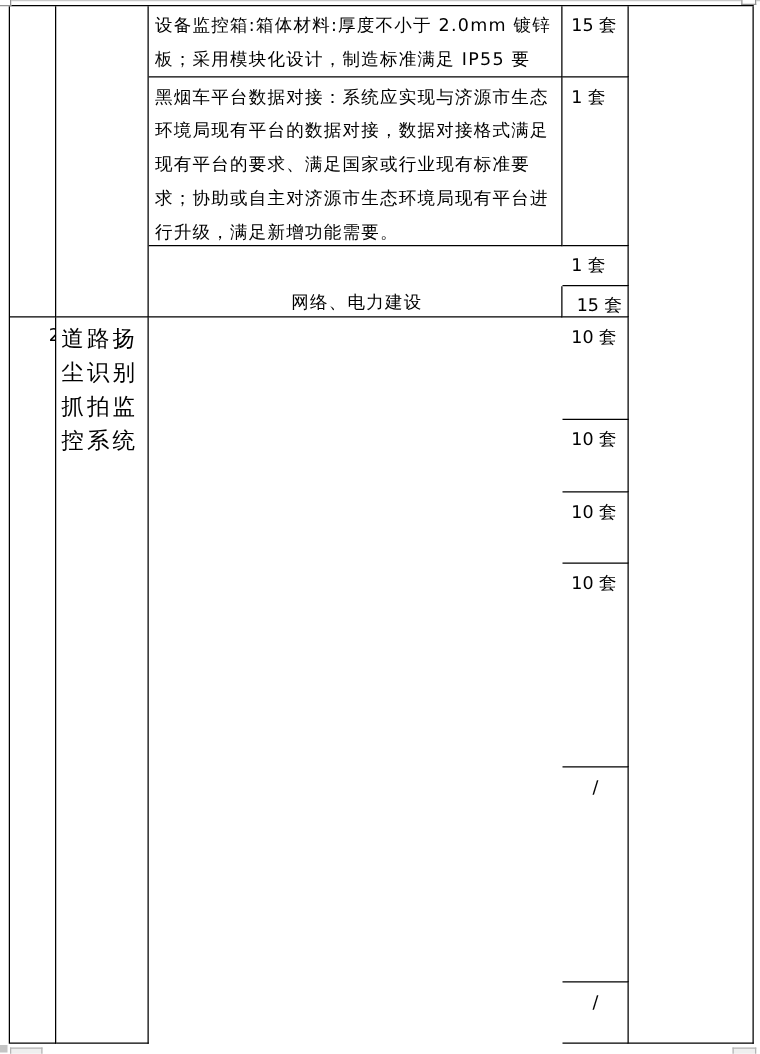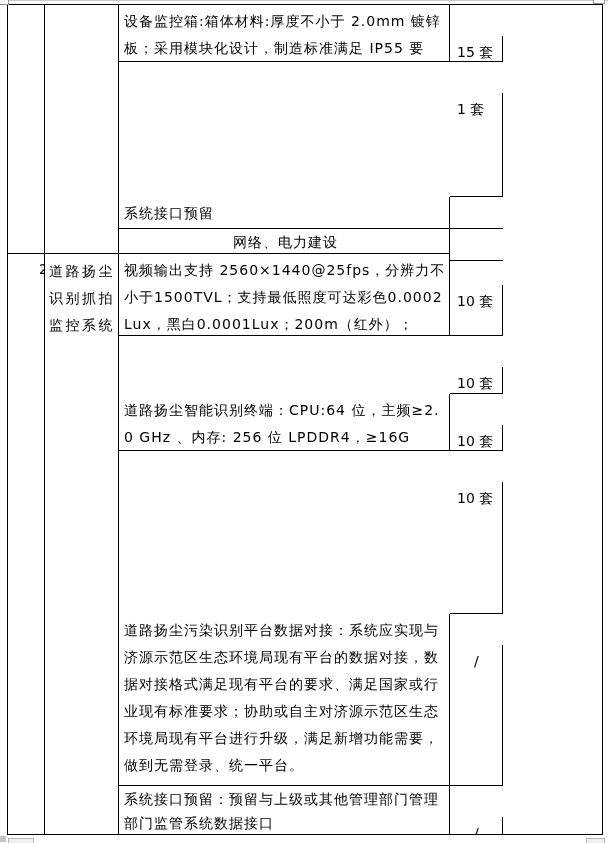--- a/index.html
+++ b/index.html
@@ -35,21 +35,21 @@
   }
   .cell {
     border-right: 1px solid #000;
     border-bottom: 1px solid #000;
     overflow: hidden;
     position: relative;
   }
   .c1 { grid-column: 1; }
   .c2 { grid-column: 2; }
   .c3 { grid-column: 3; }
-  .c4 { grid-column: 4; margin-top: 31px; }
+  .c4 { grid-column: 4; }
   .c5 { grid-column: 5; }
   .r1 { grid-row: 1; } .r2 { grid-row: 2; } .r3 { grid-row: 3; } .r4 { grid-row: 4; text-align: center; }
   .r5 { grid-row: 5; } .r6 { grid-row: 6; } .r7 { grid-row: 7; } .r8 { grid-row: 8; }
   .r9 { grid-row: 9; } .r10 { grid-row: 10; }
   .span-sec1 { grid-row: 1 / 5; }
   .span-sec2 { grid-row: 5 / 11; }
   .span-all { grid-row: 1 / 11; }
 
   .desc {
     font-size: 14px;
@@ -60,21 +60,21 @@
   }
   .desc.compact { line-height: 24px; padding-top: 1px; }
   .qty {
     font-size: 14px;
     line-height: 24px;
     padding: 4px 0 0 7px;
     white-space: nowrap;
   }
   .qty.slash { padding-left: 24px; }
   .category {
-    font-size: 14px;
+    font-size: 18px;
     line-height: 27px;
     letter-spacing: 2.5px;
     padding: 4px 2px 0 4px;
     word-break: break-all;
   }
   .clipped-index {
     position: absolute;
     top: 8px; right: -4px;
     font-size: 14px;
     line-height: 15px;
@@ -99,70 +99,58 @@
       <div class="category">道路扬尘识别抓拍监控系统</div>
     </div>
 
     <div class="cell c3 r1">
       <div class="desc">设备监控箱:箱体材料:厚度不小于 2.0mm 镀锌板；采用模块化设计，制造标准满足 IP55 要求；</div>
     </div>
     <div class="cell c4 r1">
       <div class="qty">15 套</div>
     </div>
 
+    <div class="cell c3 r2">
+      <div class="desc">黑烟车平台数据对接：系统应实现与济源市生态环境局现有平台的数据对接，数据对接格式满足现有平台的要求、满足国家或行业现有标准要求；协助或自主对济源市生态环境局现有平台进行升级，满足新增功能需要。</div>
+    </div>
     <div class="cell c4 r2">
       <div class="qty">1 套</div>
     </div>
 
-    <div class="cell c3 r3">
-      <div class="desc">系统接口预留</div>
-    </div>
     <div class="cell c4 r3">
       <div class="qty">1 套</div>
     </div>
 
     <div class="cell c3 r4">
       <div class="desc compact">网络、电力建设</div>
     </div>
     <div class="cell c4 r4">
       <div class="qty">15 套</div>
     </div>
 
-    <div class="cell c3 r5">
-      <div class="desc">视频输出支持 2560×1440@25fps，分辨力不小于1500TVL；支持最低照度可达彩色0.0002Lux，黑白0.0001Lux；200m（红外）；</div>
-    </div>
     <div class="cell c4 r5">
       <div class="qty">10 套</div>
     </div>
 
     <div class="cell c4 r6">
       <div class="qty">10 套</div>
     </div>
 
-    <div class="cell c3 r7">
-      <div class="desc">道路扬尘智能识别终端：CPU:64 位，主频≥2.0 GHz 、内存: 256 位 LPDDR4，≥16G</div>
-    </div>
     <div class="cell c4 r7">
       <div class="qty">10 套</div>
     </div>
 
     <div class="cell c4 r8">
       <div class="qty">10 套</div>
     </div>
 
-    <div class="cell c3 r9">
-      <div class="desc">道路扬尘污染识别平台数据对接：系统应实现与济源示范区生态环境局现有平台的数据对接，数据对接格式满足现有平台的要求、满足国家或行业现有标准要求；协助或自主对济源示范区生态环境局现有平台进行升级，满足新增功能需要，做到无需登录、统一平台。</div>
-    </div>
     <div class="cell c4 r9">
       <div class="qty slash">/</div>
     </div>
 
-    <div class="cell c3 r10">
-      <div class="desc compact">系统接口预留：预留与上级或其他管理部门管理部门监管系统数据接口</div>
-    </div>
     <div class="cell c4 r10">
       <div class="qty slash">/</div>
     </div>
 
     <div class="cell c5 span-all"></div>
 
   </div>
 
   <div class="artifact tl"></div>
   <div class="artifact tr"></div>

